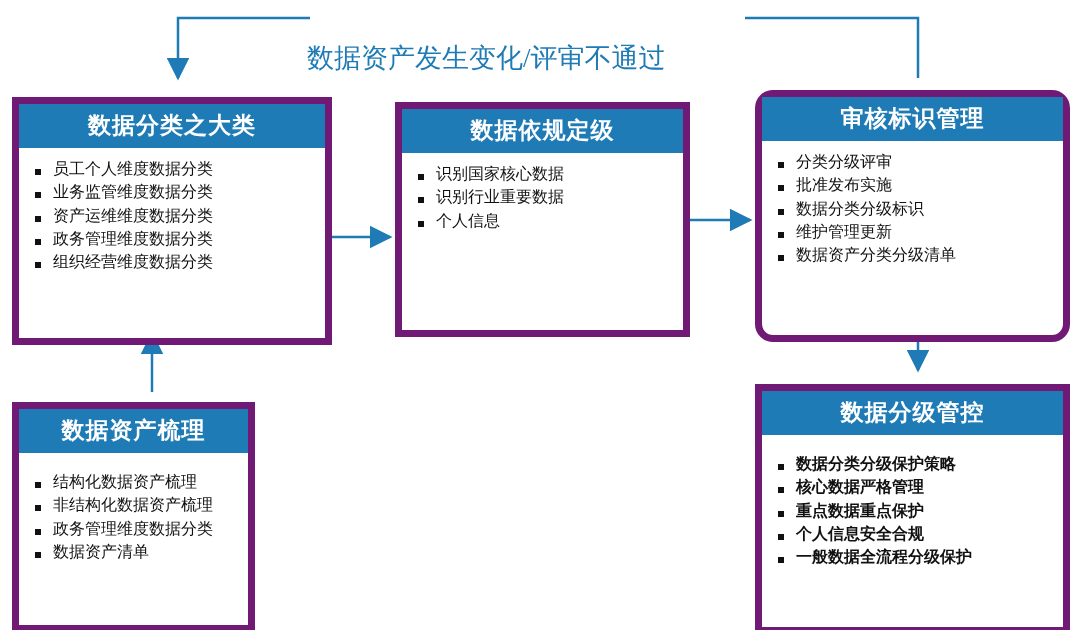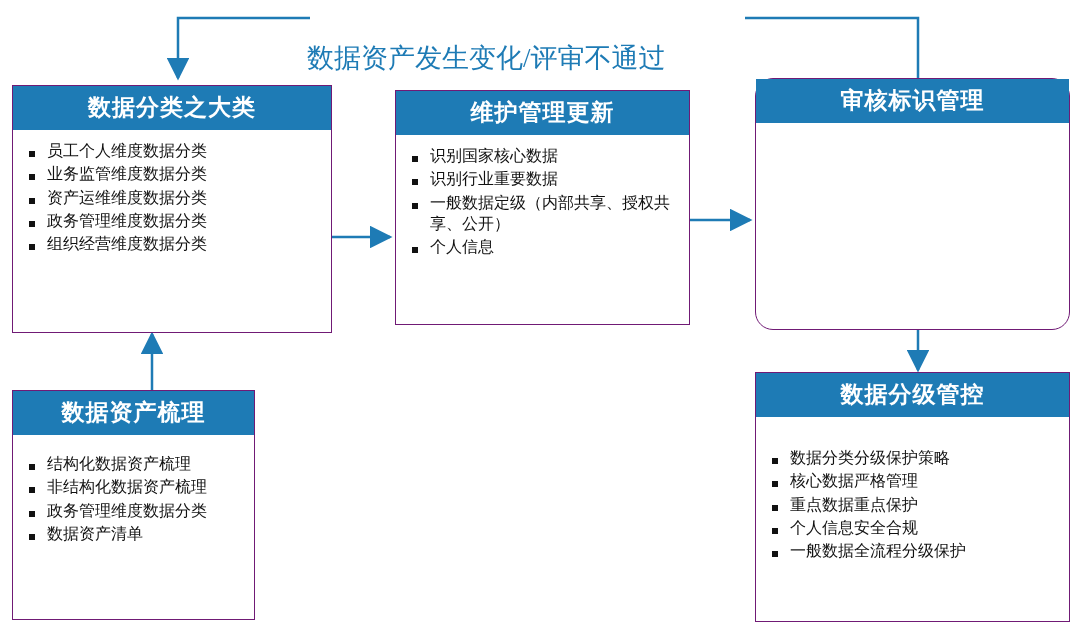--- a/index.html
+++ b/index.html
@@ -11,22 +11,23 @@
     position: relative;
     width: 1080px;
     height: 630px;
     background: #ffffff;
     font-family: "Liberation Sans", sans-serif;
     overflow: hidden;
   }
   .box {
     position: absolute;
     box-sizing: border-box;
-    border: 1px solid #701a75;
+    border: 7px solid #701a75;
     background: #ffffff;
+    margin-top: 12px;
   }
   .box-header {
     background: #1e7bb5;
     color: #ffffff;
     font-size: 23px;
     font-weight: bold;
     text-align: center;
     padding: 6px 0 7px 0;
     letter-spacing: 1px;
     box-sizing: border-box;
@@ -107,50 +108,58 @@
         <li>员工个人维度数据分类</li>
         <li>业务监管维度数据分类</li>
         <li>资产运维维度数据分类</li>
         <li>政务管理维度数据分类</li>
         <li>组织经营维度数据分类</li>
       </ul>
     </div>
   </div>
 
   <div class="box" style="left:395px; top:90px; width:295px; height:235px;">
-    <div class="box-header">维护管理更新</div>
+    <div class="box-header">数据依规定级</div>
     <div class="box-body">
       <ul class="bullet-list">
         <li>识别国家核心数据</li>
         <li>识别行业重要数据</li>
-        <li>一般数据定级（内部共享、授权共享、公开）</li>
         <li>个人信息</li>
       </ul>
     </div>
   </div>
 
   <div class="box" style="left:755px; top:78px; width:315px; height:252px;border-radius:18px;">
     <div class="box-header">审核标识管理</div>
+    <div class="box-body">
+      <ul class="bullet-list">
+        <li>分类分级评审</li>
+        <li>批准发布实施</li>
+        <li>数据分类分级标识</li>
+        <li>维护管理更新</li>
+        <li>数据资产分类分级清单</li>
+      </ul>
+    </div>
   </div>
 
   <div class="box" style="left:12px; top:390px; width:243px; height:230px;">
     <div class="box-header">数据资产梳理</div>
     <div class="box-body" style="padding-top:18px;">
       <ul class="bullet-list">
         <li>结构化数据资产梳理</li>
         <li>非结构化数据资产梳理</li>
         <li>政务管理维度数据分类</li>
         <li>数据资产清单</li>
       </ul>
     </div>
   </div>
 
   <div class="box" style="left:755px; top:372px; width:315px; height:250px;">
     <div class="box-header">数据分级管控</div>
-    <div class="box-body" style="padding-top:30px;">
+    <div class="box-body" style="padding-top:18px;font-weight:bold;">
       <ul class="bullet-list">
         <li>数据分类分级保护策略</li>
         <li>核心数据严格管理</li>
         <li>重点数据重点保护</li>
         <li>个人信息安全合规</li>
         <li>一般数据全流程分级保护</li>
       </ul>
     </div>
   </div>
 

